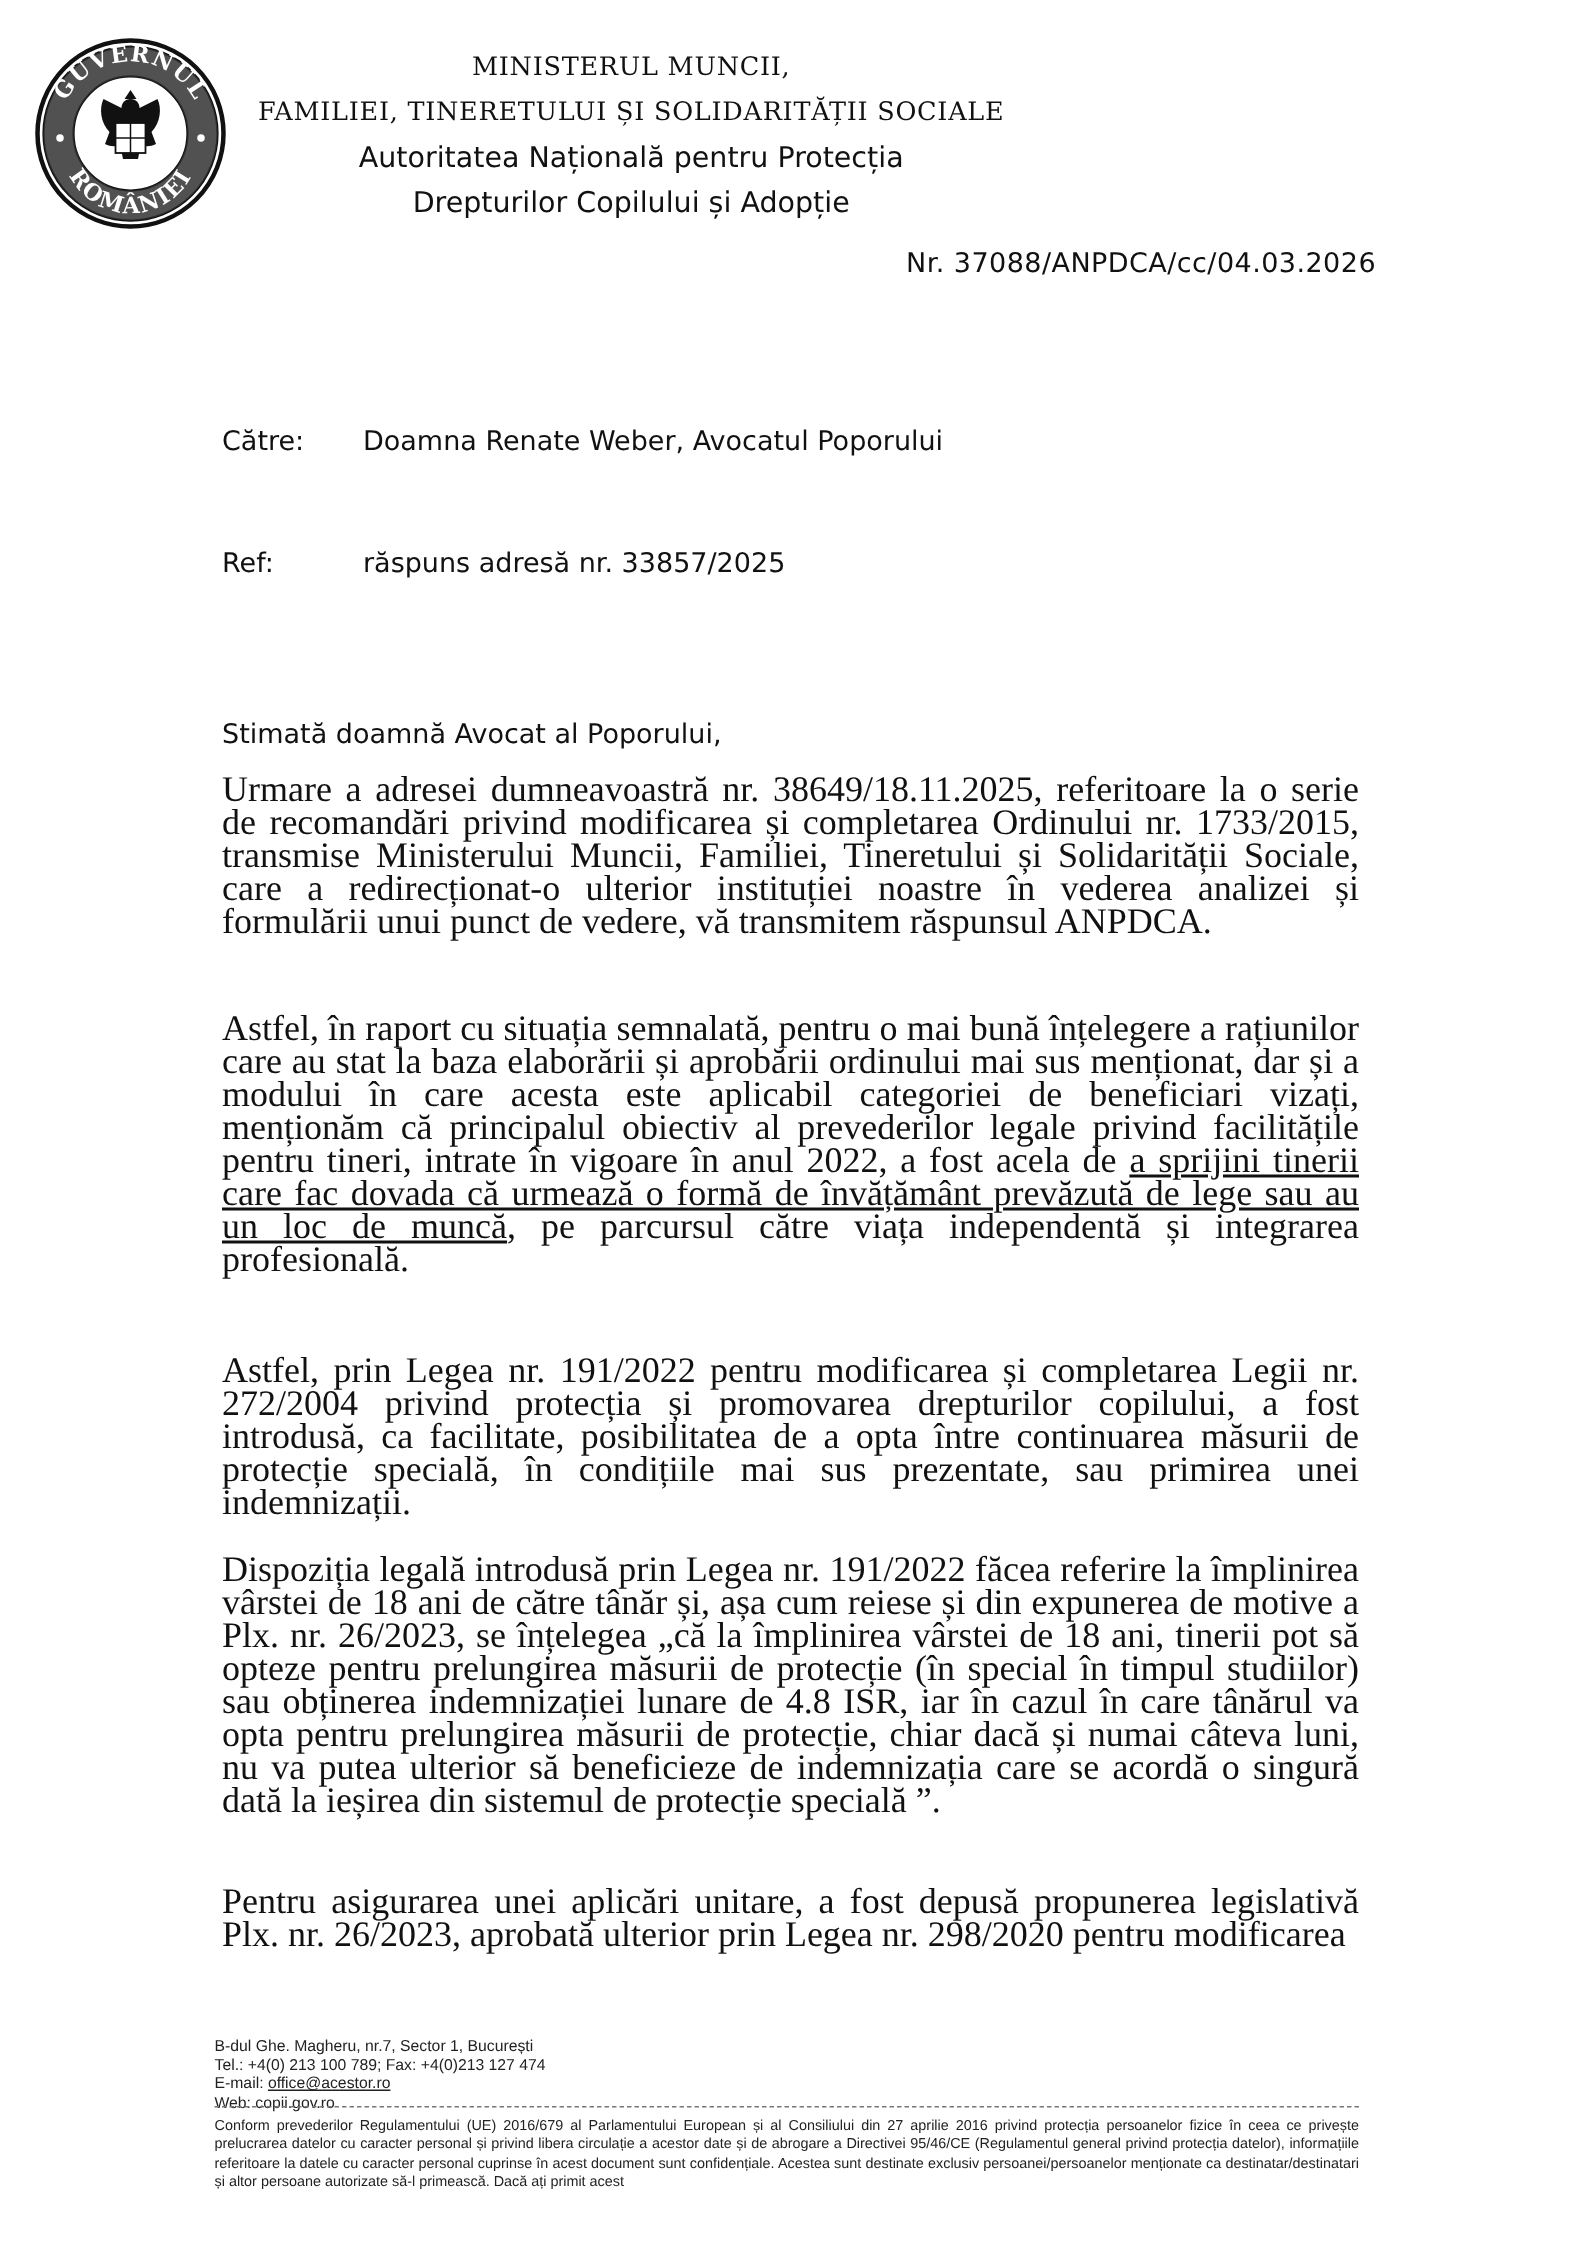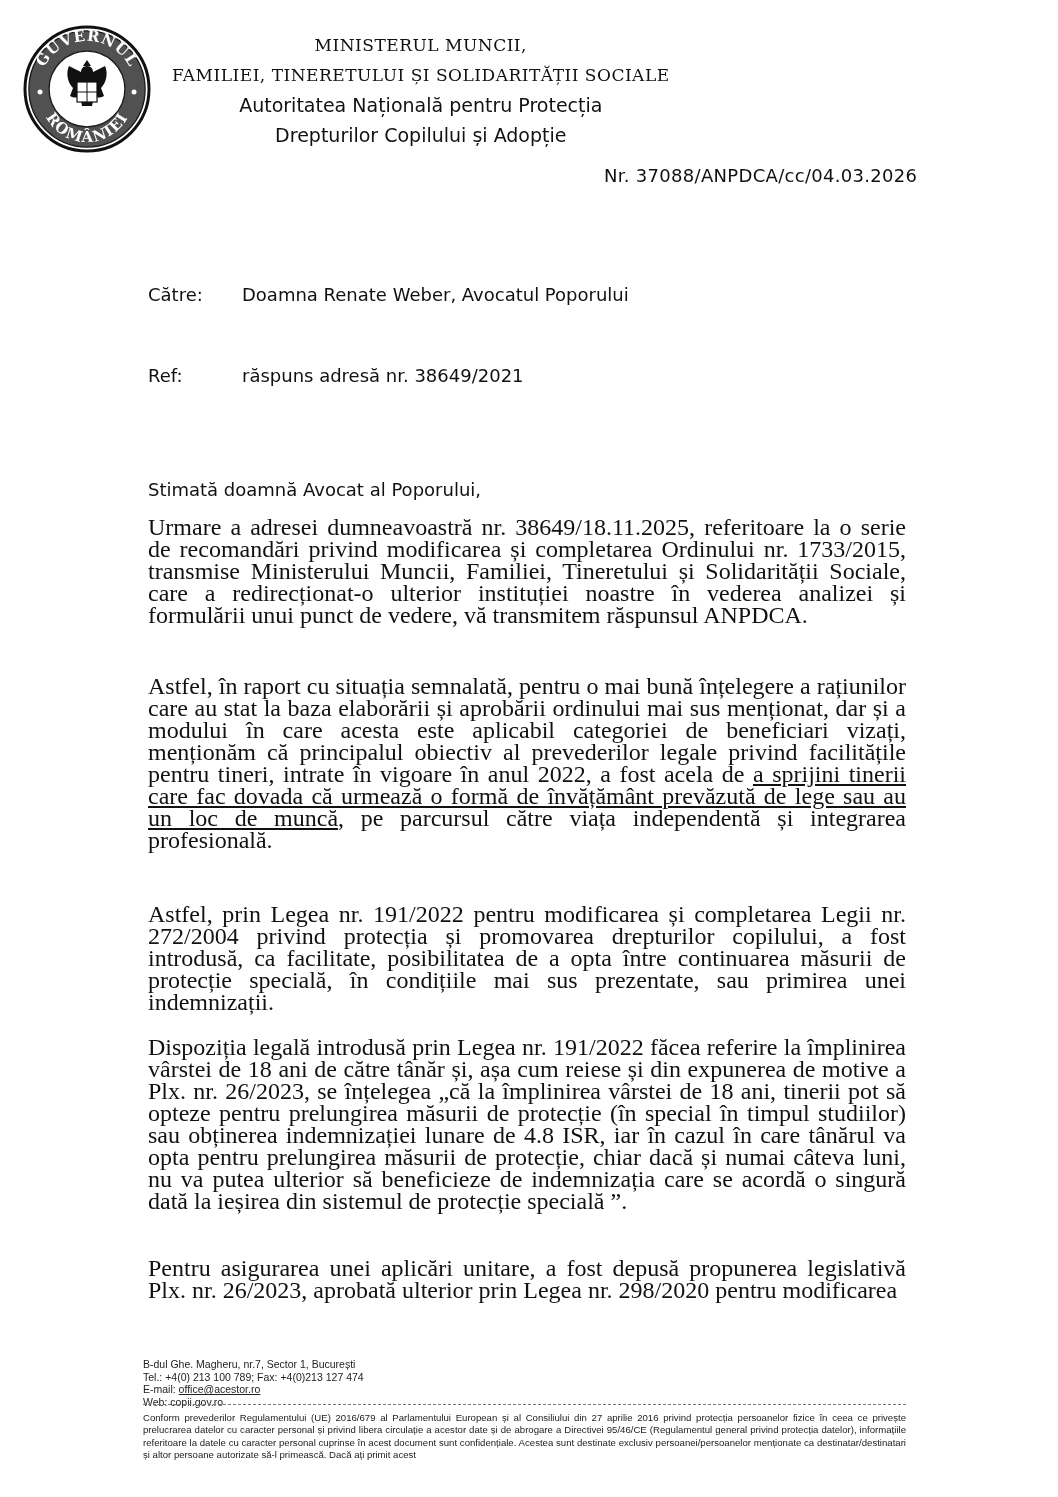--- a/index.html
+++ b/index.html
@@ -80,21 +80,21 @@
   <div>Drepturilor Copilului și Adopție</div>
 </div>
 
 <div class="reg-no">Nr. 37088/ANPDCA/cc/04.03.2026</div>
 
 <div class="addr-row" style="top:284px;">
   <span class="lbl">Către:</span><span>Doamna Renate Weber, Avocatul Poporului</span>
 </div>
 
 <div class="addr-row" style="top:365px;">
-  <span class="lbl">Ref:</span><span>răspuns adresă nr. 38649/2021</span>
+  <span class="lbl">Ref:</span><span>răspuns adresă nr. 33857/2025</span>
 </div>
 
 <div class="salutation">Stimată doamnă Avocat al Poporului,</div>
 
 <div class="body-text" style="top:516px;">
   <p>Urmare a adresei dumneavoastră nr. 38649/18.11.2025, referitoare la o serie de recomandări privind modificarea și completarea Ordinului nr. 1733/2015, transmise Ministerului Muncii, Familiei, Tineretului și Solidarității Sociale, care a redirecționat-o ulterior instituției noastre în vederea analizei și formulării unui punct de vedere, vă transmitem răspunsul ANPDCA.</p>
 </div>
 
 <div class="body-text" style="top:675px;">
   <p><span>Astfel, în raport cu situația semnalată, pentru o mai bună înțelegere a rațiunilor care au stat la baza elaborării și aprobării ordinului mai sus menționat, dar și a modului în care acesta este aplicabil categoriei de beneficiari vizați, menționăm că principalul obiectiv al prevederilor legale privind facilitățile pentru tineri, intrate în vigoare în anul 2022, a fost acela de </span><span class="u">a sprijini tinerii care fac dovada că urmează o formă de învățământ prevăzută de lege sau au un loc de muncă</span><span>, pe parcursul către viața independentă și integrarea profesională.</span></p>

